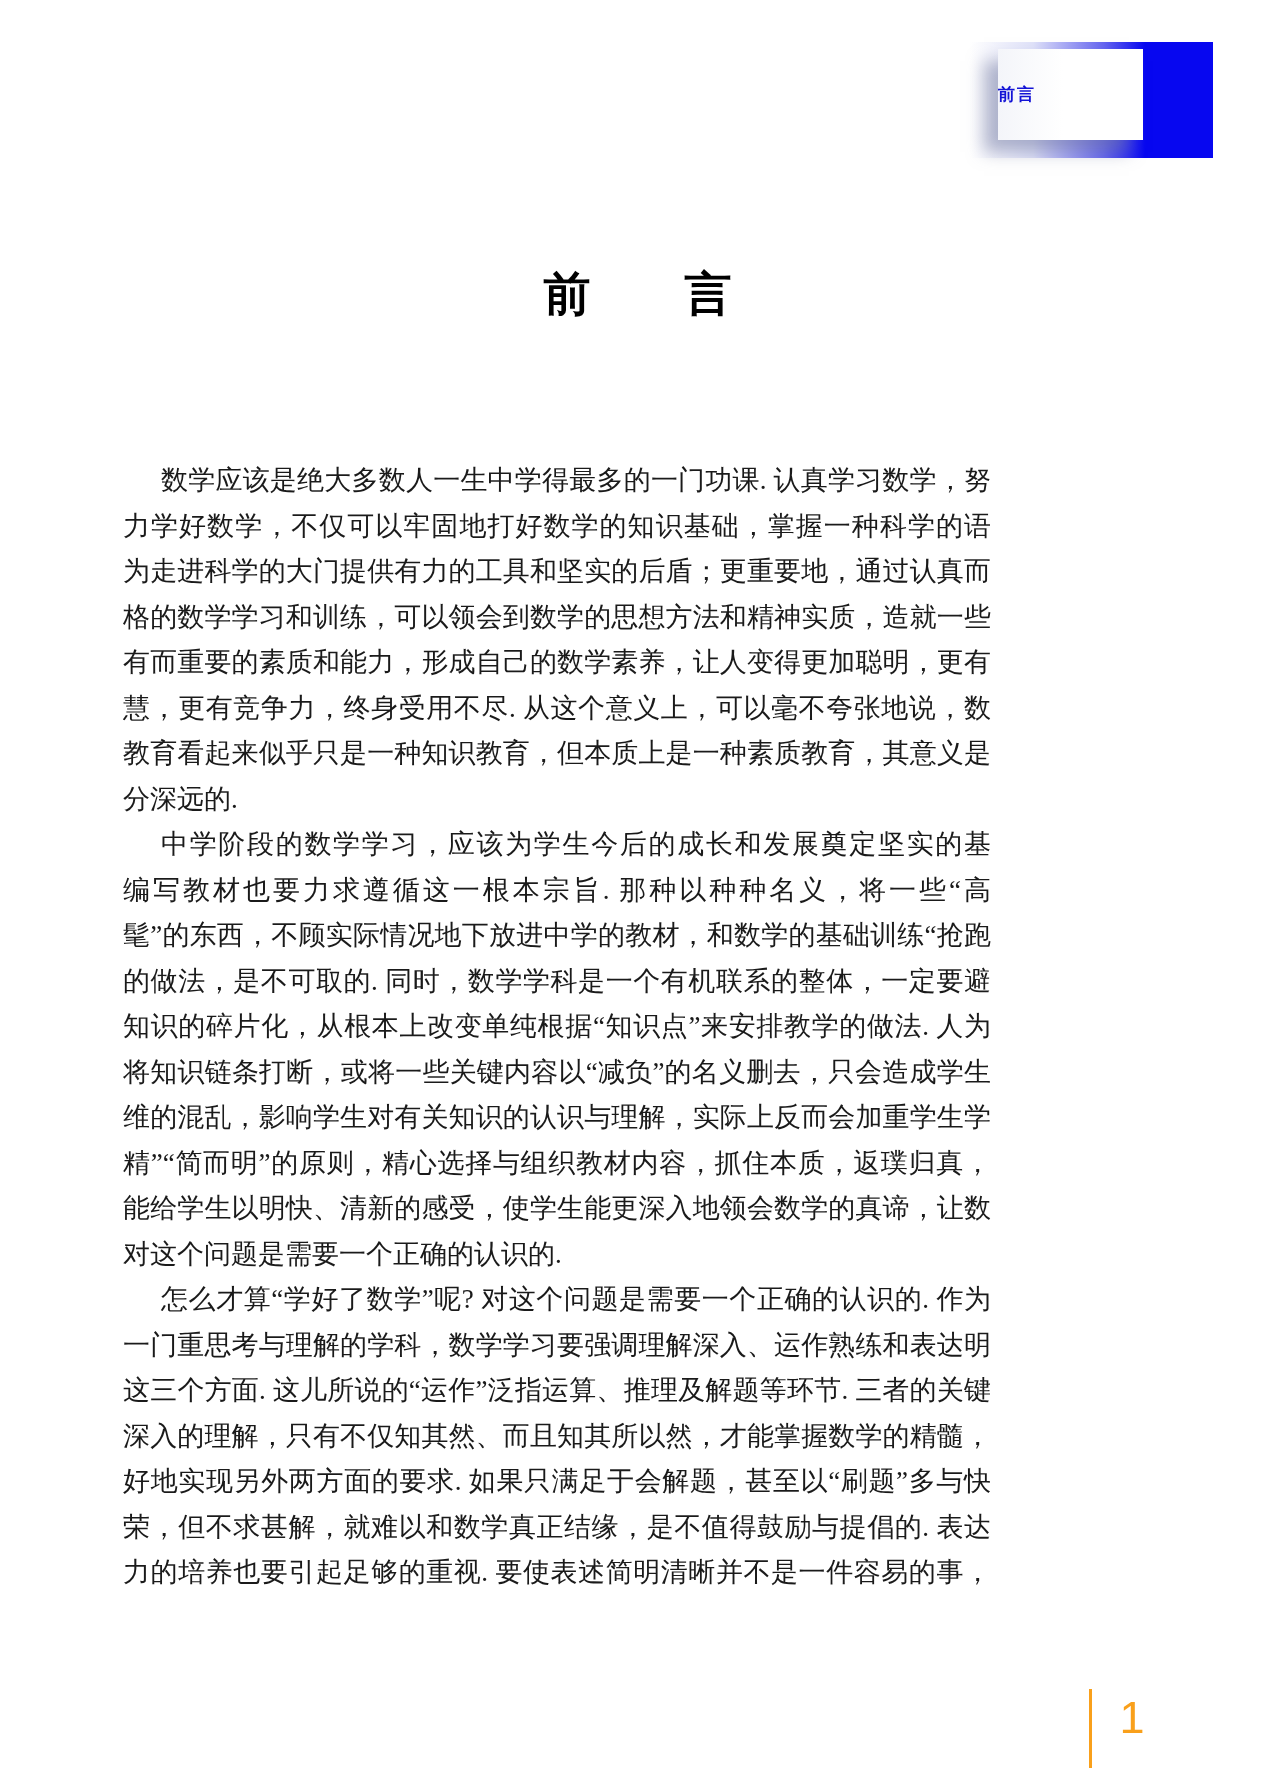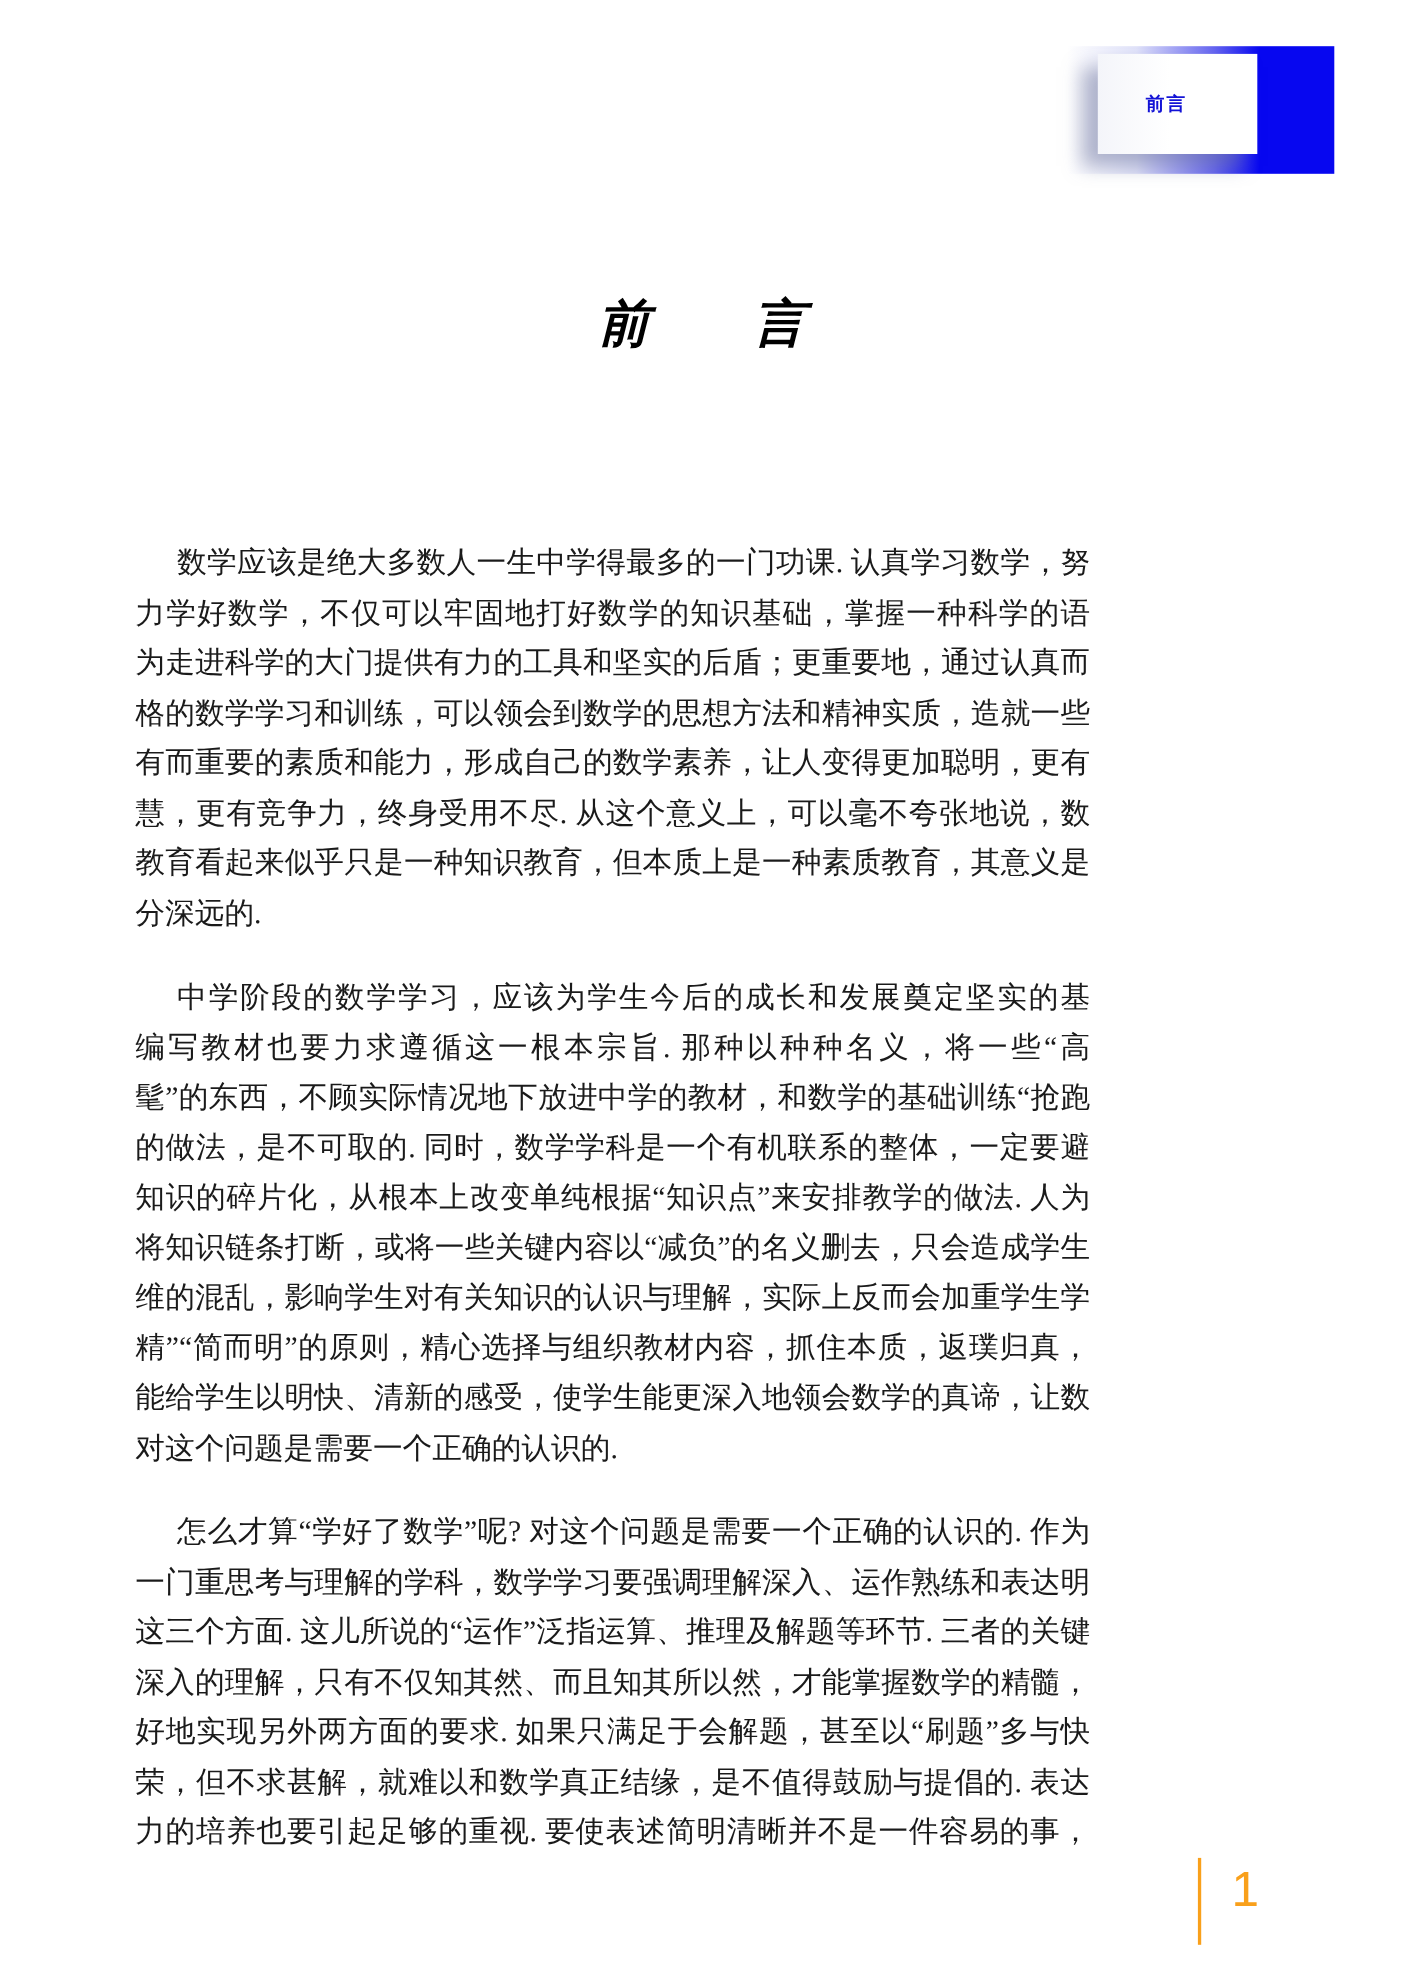--- a/index.html
+++ b/index.html
@@ -34,21 +34,21 @@
   .header-card {
     position: absolute;
     left: 28px;
     top: 7px;
     width: 145px;
     height: 91px;
     background: linear-gradient(to right, #f4f5fa 0%, #ffffff 45%, #ffffff 100%);
     box-shadow: -14px 12px 16px rgba(108,116,156,0.5);
     display: flex;
     align-items: center;
-    justify-content: center;
+    justify-content: flex-start;
     padding-right: 20px;
     box-sizing: border-box;
   }
   .header-tab-label {
     font-family: "Liberation Sans", "DejaVu Sans", sans-serif;
     font-weight: bold;
     font-size: 17px;
     letter-spacing: 2px;
     color: #1313d6;
   }
@@ -59,42 +59,40 @@
     left: 0;
     top: 268px;
     width: 100%;
     margin: 0;
     text-align: center;
     font-family: "Liberation Sans", "DejaVu Sans", sans-serif;
     font-weight: 700;
     font-size: 47px;
     line-height: 1.1;
     color: #000000;
-    font-style: italic;
   }
 
   
   .body-block {
     position: absolute;
     left: 123px;
     top: 458px;
     width: 868px;
   }
   .bodyline {
     height: 45.5px;
     line-height: 45.5px;
     font-size: 27px;
     text-align: justify;
     text-align-last: justify;
     overflow: hidden;
     white-space: normal;
   }
   .bodyline.indent {
     text-indent: 38px;
-    margin-top: 31px;
   }
   .bodyline.para-end {
     text-align: left;
     text-align-last: left;
     font-family: Liberation Serif, serif;
   }
 
   
   .footer-rule {
     position: absolute;

